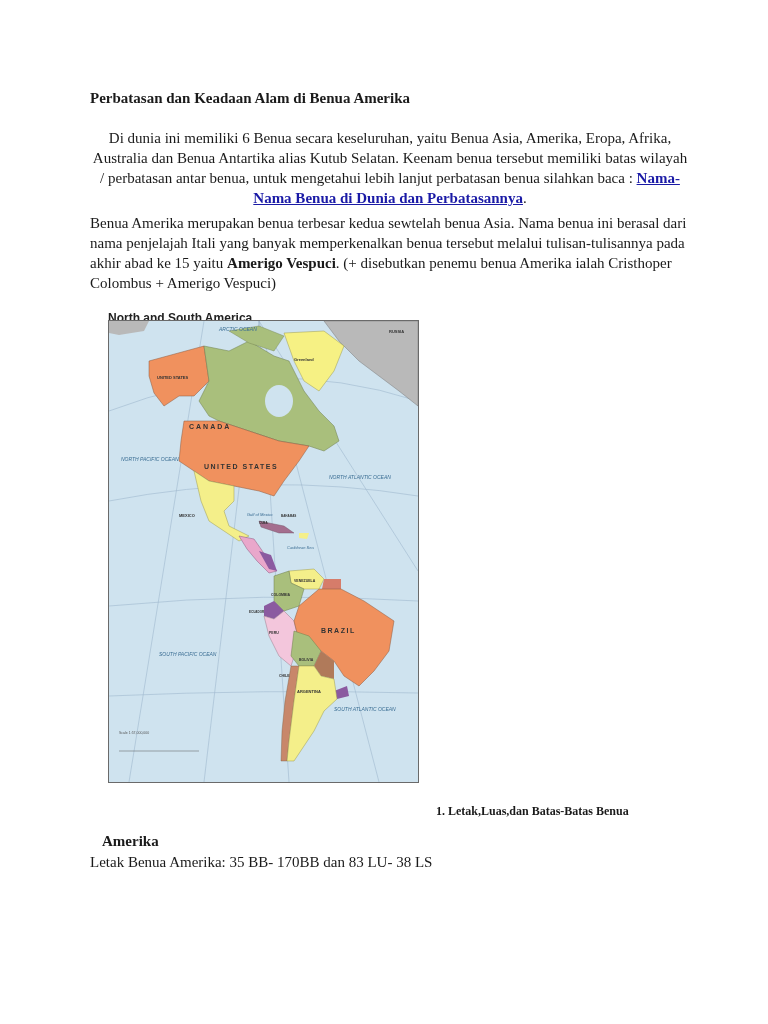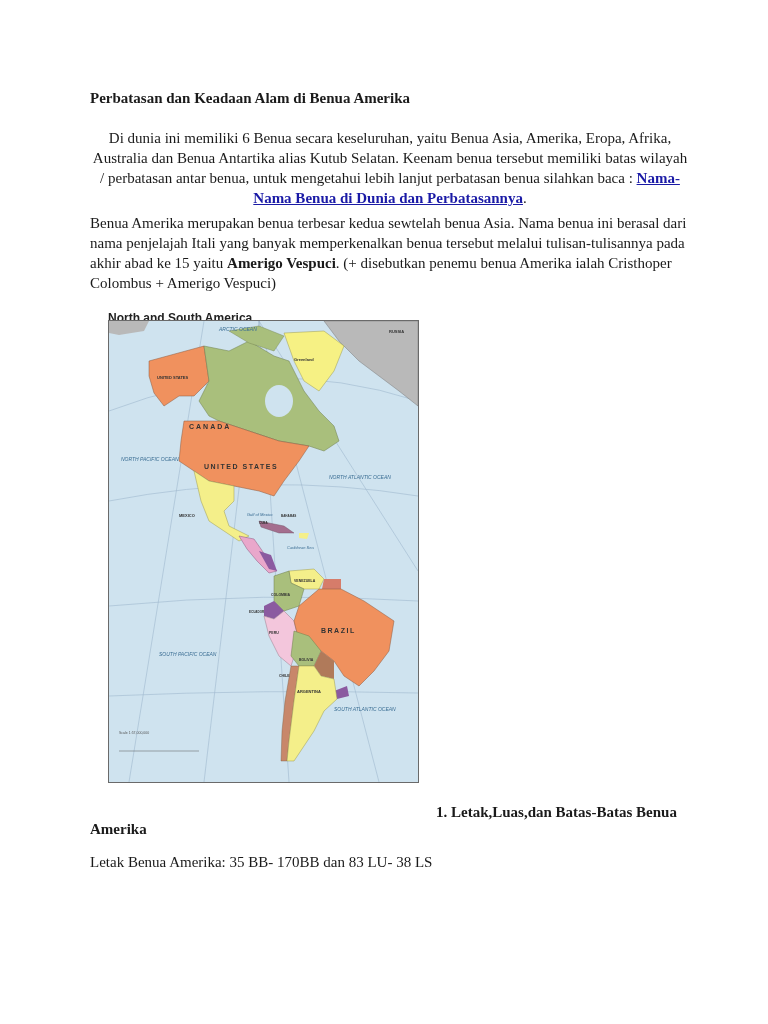--- a/index.html
+++ b/index.html
@@ -11,22 +11,22 @@
   .p2 { top: 213px; }
   .link { color: #1a1aa6; font-weight: bold; text-decoration: underline; }
   .map-wrap { position: absolute; left: 96px; top: 306px; width: 332px; height: 490px; }
   .map-caption { position: absolute; left: 12px; top: 5px; font-family: "Liberation Sans", sans-serif;
                  font-weight: bold; font-size: 12px; color: #222; text-align: center; }
   .map-frame { position: absolute; left: 12px; top: 14px; width: 309px; height: 461px;
                border: 1px solid #6a6a6a; background: #cfe3ef; overflow: hidden; }
   .map-frame svg { display: block; }
   .map-credit { position: absolute; right: 12px; top: 478px; font-family: "Liberation Sans", sans-serif;
                 font-size: 3px; color: #666; }
-  .heading-right { position: absolute; left: 436px; top: 804px; font-weight: bold; font-size: 15px; margin: 0; }
-  .heading-cont { position: absolute; left: 90px; top: 821px; font-weight: bold; font-size: 15px; margin: 0; }
+  .heading-right { position: absolute; left: 436px; top: 804px; font-weight: bold; font-size: 12px; margin: 0; }
+  .heading-cont { position: absolute; left: 90px; top: 821px; font-weight: bold; font-size: 15px; margin: 12px; }
   .p3 { top: 852px; }
   svg text { font-family: "Liberation Sans", sans-serif; }
 </style>
 </head>
 <body>
 
 <h1 class="title">Perbatasan dan Keadaan Alam di Benua Amerika</h1>
 
 <p class="para p1"><span>Di dunia ini memiliki 6 Benua secara keseluruhan, yaitu Benua Asia, Amerika, Eropa, Afrika, Australia dan Benua Antartika alias Kutub Selatan. Keenam benua tersebut memiliki batas wilayah / perbatasan antar benua, untuk mengetahui lebih lanjut perbatasan benua silahkan baca : </span><a class="link" href="#">Nama-Nama Benua di Dunia dan Perbatasannya</a><span>.</span></p>
 

